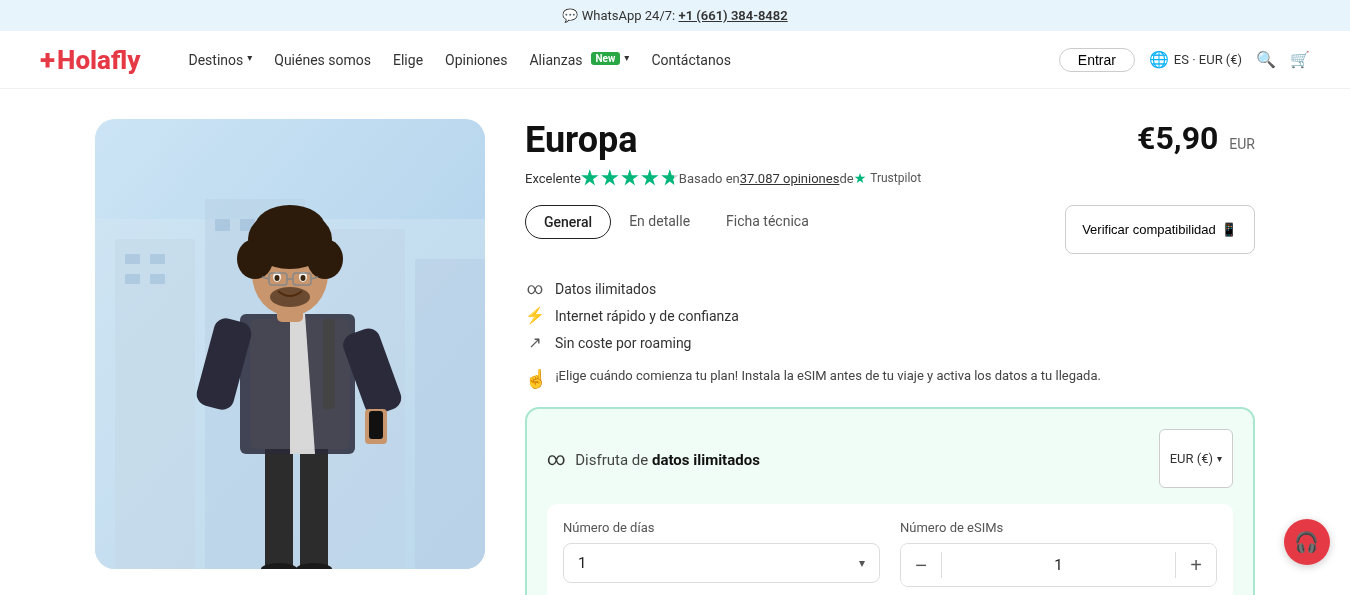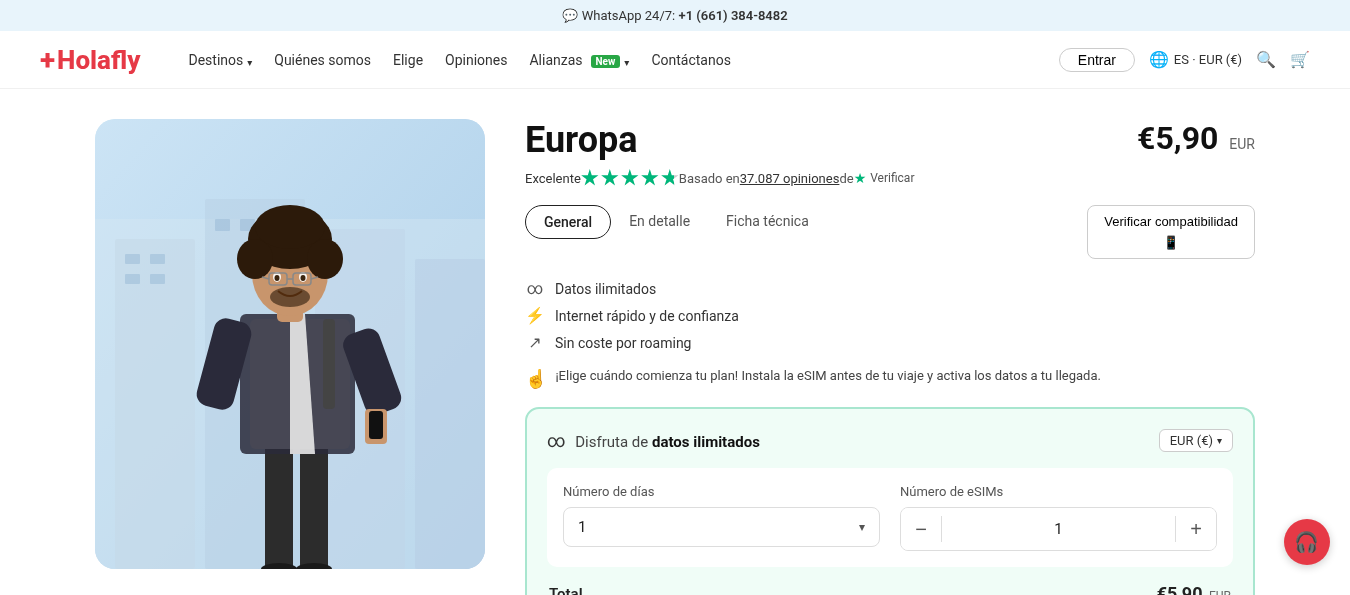--- a/index.html
+++ b/index.html
@@ -6,21 +6,21 @@
     body { font-family: -apple-system, BlinkMacSystemFont, 'Segoe UI', Roboto, sans-serif; background: #fff; color: #222; }
 
     
     .top-bar {
       background: #e8f4fb;
       text-align: center;
       padding: 8px 0;
       font-size: 13px;
       color: #333;
     }
-    .top-bar a { color: #333; font-weight: 600; }
+    .top-bar a { color: #333; font-weight: 600; text-decoration: underline; }
 
     
     nav {
       display: flex;
       align-items: center;
       padding: 12px 40px;
       border-bottom: 1px solid #f0f0f0;
       gap: 28px;
     }
     .logo {
@@ -37,21 +37,21 @@
       display: flex;
       align-items: center;
       gap: 22px;
       flex: 1;
     }
     .nav-link {
       font-size: 14px;
       color: #333;
       cursor: pointer;
       display: flex;
-      align-items: flex-end;
+      align-items: flex-start;
       gap: 4px;
     }
     .new-badge {
       background: #28a745;
       color: #fff;
       font-size: 10px;
       font-weight: 700;
       padding: 1px 5px;
       border-radius: 3px;
       margin-left: 4px;
@@ -171,28 +171,27 @@
       border-radius: 20px;
       color: #222;
       font-weight: 500;
     }
 
     
     .compat-btn {
       margin-left: auto;
       border: 1px solid #ccc;
       background: #fff;
-      padding: 8px 16px;
+      padding: 16px 16px;
       border-radius: 8px;
       font-size: 13px;
       cursor: pointer;
       display: flex;
       align-items: center;
       gap: 6px;
-      flex-direction: column;
     }
 
     .tabs-row {
       display: flex;
       align-items: flex-start;
       margin-bottom: 20px;
       gap: 16px;
     }
 
     
@@ -234,21 +233,21 @@
       margin-bottom: 16px;
       font-size: 15px;
       color: #333;
     }
     .panel-title { font-size: 15px; color: #444; }
     .panel-title strong { font-weight: 700; color: #111; }
     .infinity-icon { font-size: 18px; margin-right: 6px; color: #333; }
     .currency-dropdown {
       border: 1px solid #ccc;
       background: #fff;
-      padding: 3px 10px;
+      padding: 21px 10px;
       border-radius: 6px;
       font-size: 13px;
       cursor: pointer;
       display: flex;
       align-items: center;
       gap: 4px;
     }
 
     .inputs-row {
       display: flex;
@@ -482,21 +481,21 @@
         <span class="star"></span>
         <span class="star"></span>
         <span class="star"></span>
         <span class="star-half"></span>
       </div>
       <span>Basado en</span>
       <a class="reviews-link">37.087 opiniones</a>
       <span>de</span>
       <span class="trustpilot">
         <span class="tp-star">★</span>
-        <span>Verificar</span>
+        <span>Trustpilot</span>
       </span>
     </div>
 
     <div class="tabs-row">
       <div class="tabs">
         <div class="tab active">
           <span>General</span>
         </div>
         <div class="tab">
           <span>En detalle</span>

